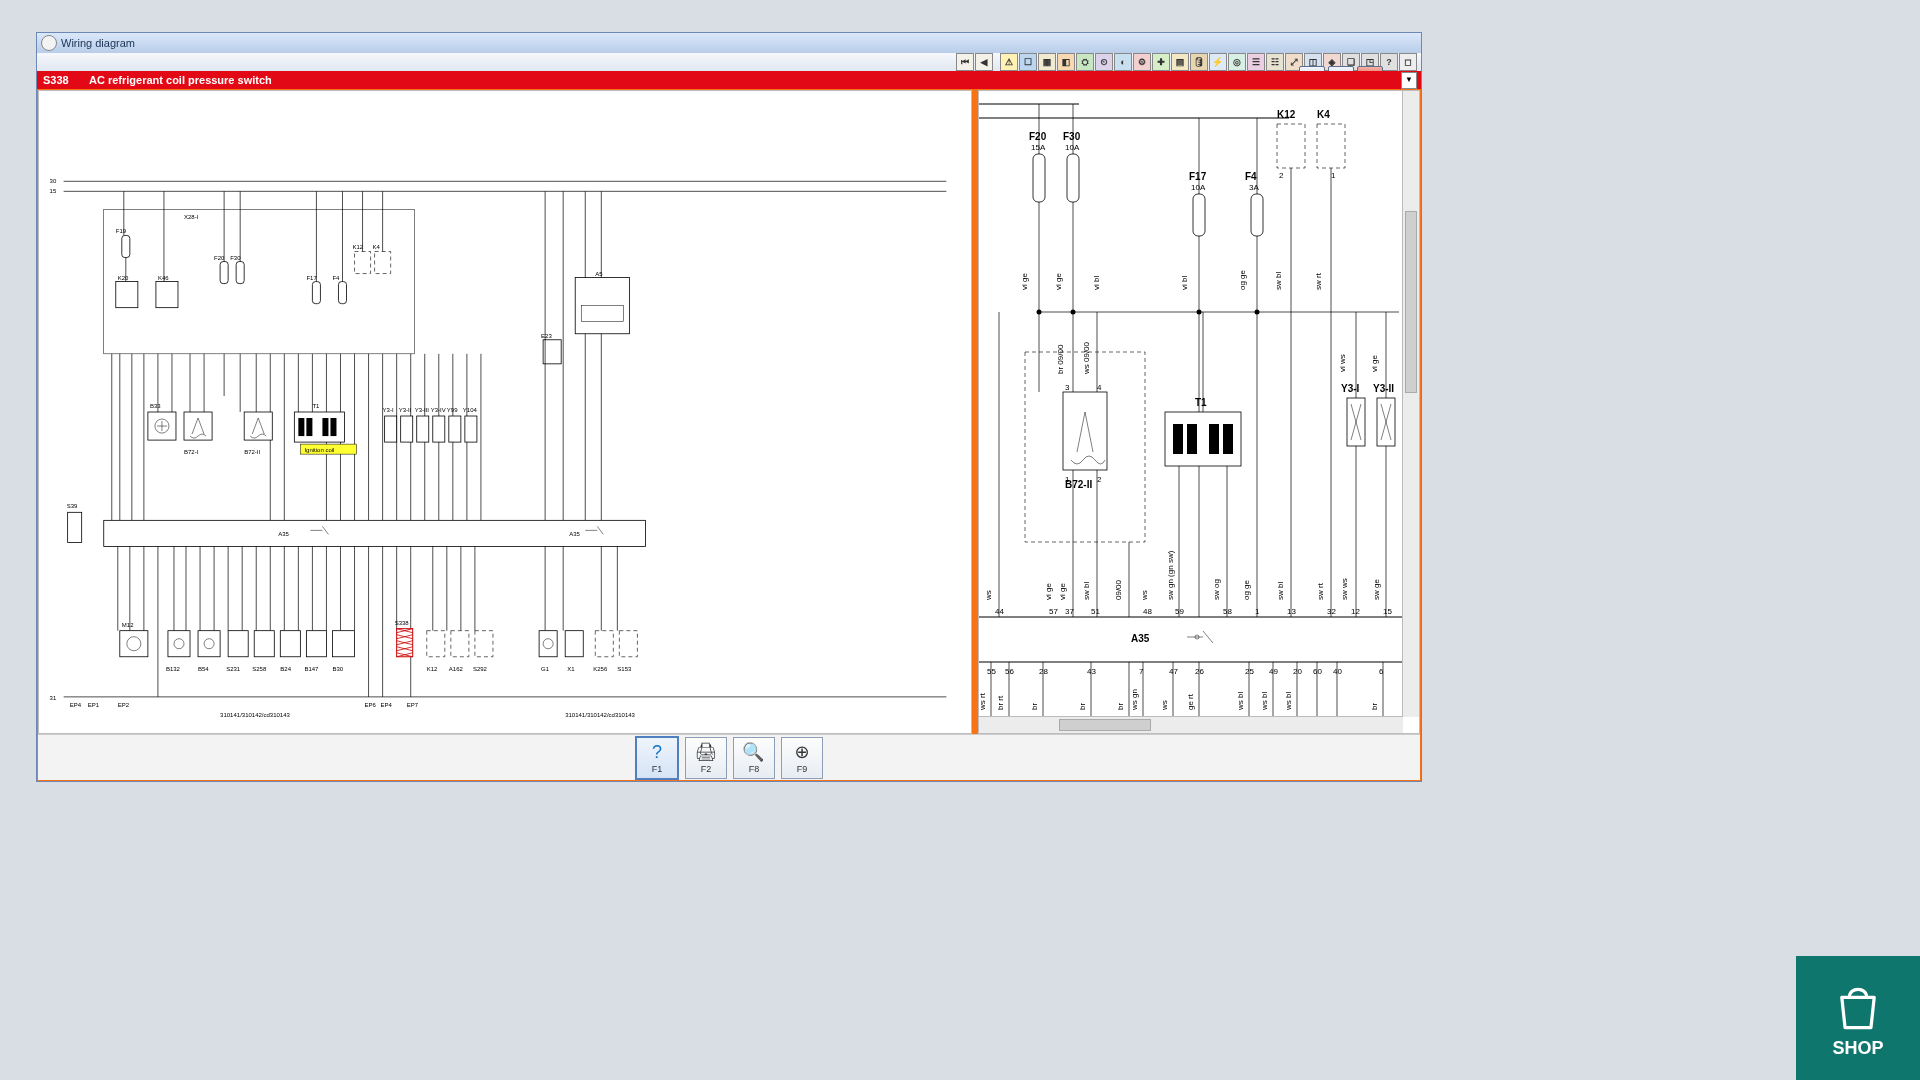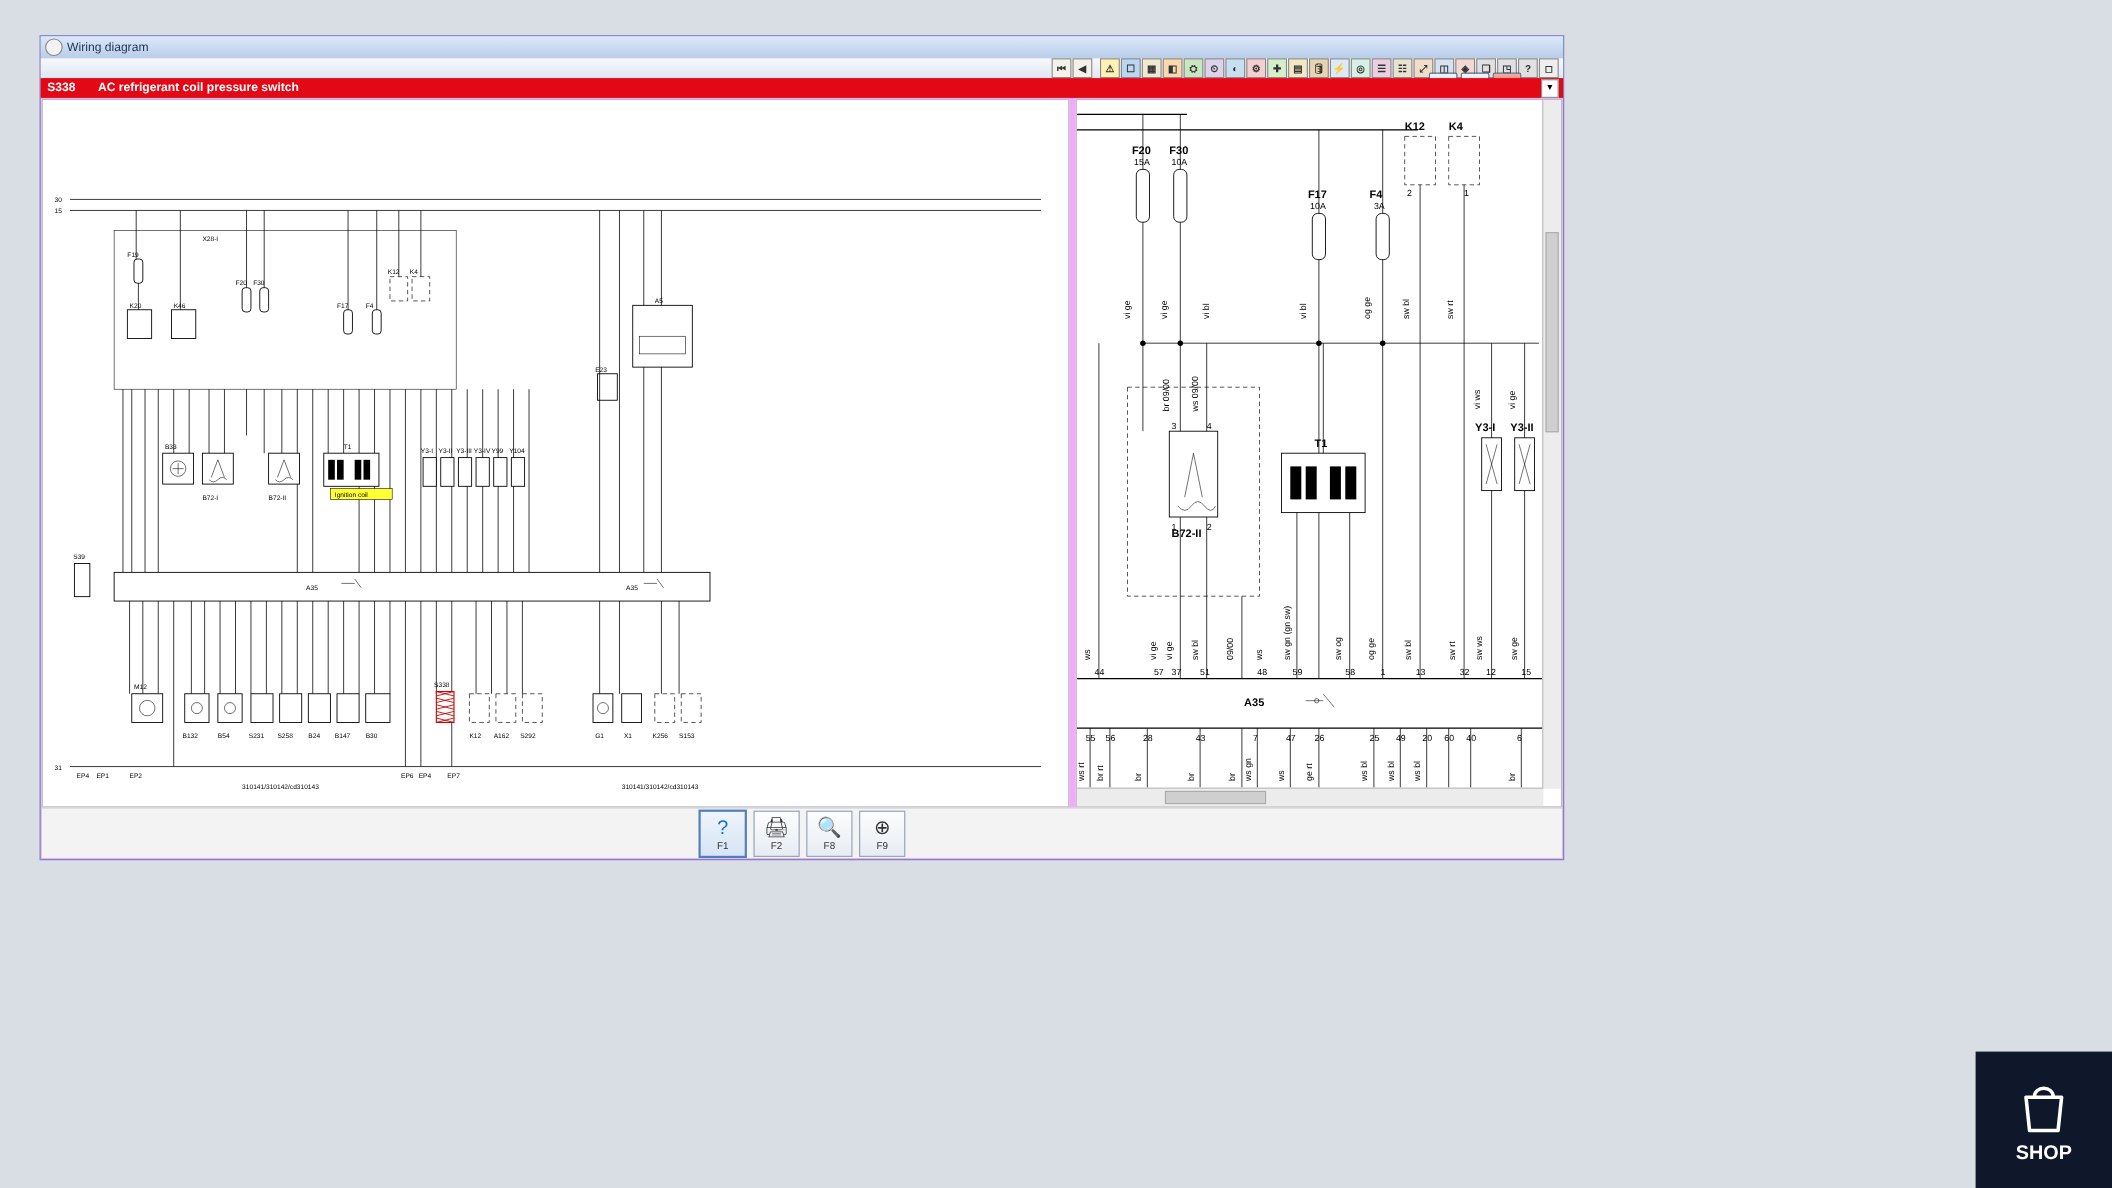--- a/index.html
+++ b/index.html
@@ -1,16 +1,16 @@
 <!DOCTYPE html>
 <html><head>
 <meta charset="utf-8">
 <style>
 html,body{margin:0;padding:0;height:100%;font-family:Tahoma,Arial,sans-serif;font-size:11px;background:#d9dee4;position:relative}
-.window{position:absolute;left:36px;top:32px;width:1384px;height:748px;border:1px solid #6b89b4;background:#f0abfc}
+.window{position:absolute;left:36px;top:32px;width:1384px;height:748px;border:1px solid #6b89b4;background:#f97316}
 .titlebar{height:20px;background:linear-gradient(#dbe8fa,#b8cde9);display:flex;align-items:center;padding-left:4px;color:#1a3254}
 .titlebar .ico{width:14px;height:14px;border:1px solid #888;border-radius:50%;margin-right:4px;background:#f3f3f3}
 .winbtns{position:absolute;right:38px;top:33px;display:flex;gap:3px}
 .winbtns div{width:24px;height:14px;border:1px solid #5a6f90;background:linear-gradient(#f2f5fa,#c7d6ec);border-radius:2px}
 .winbtns .close{background:linear-gradient(#f7b2a7,#d0492f)}
 .toolbar{height:18px;background:linear-gradient(#f6f8fc,#e1e7f1);display:flex;justify-content:flex-end;align-items:center;padding-right:4px;gap:1px}
 .toolbar .nav{display:flex;gap:1px;margin-right:6px}
 .toolbar .nav span,.toolbar .tool{width:16px;height:16px;border:1px solid #888;background:#f4f2e8;display:flex;align-items:center;justify-content:center;font-size:9px;font-weight:bold;color:#333}
 .toolbar .tool{background:#eee}
 .redbar{height:18px;background:#e30815;color:#fff;font-size:11px;display:flex;align-items:center;padding-left:6px;font-weight:bold;position:relative}
@@ -19,21 +19,21 @@
 .viewer{position:absolute;left:1px;top:57px;right:1px;bottom:47px;display:flex}
 .leftpane{flex:1;border:1px solid #bdbdbd;background:#fff;position:relative;overflow:hidden}
 .rightpane{width:440px;border:1px solid #bdbdbd;background:#fff;position:relative;overflow:hidden;margin-left:6px}
 .scrollx{position:absolute;left:0;right:16px;bottom:0;height:16px;background:#ececec;border-top:1px solid #bbb}
 .scrolly{position:absolute;top:0;bottom:16px;right:0;width:16px;background:#ececec;border-left:1px solid #bbb}
 .scrollthumb{position:absolute;background:#cfcfcf;border:1px solid #aaa}
 .bottombar{position:absolute;left:1px;right:1px;bottom:1px;height:45px;display:flex;justify-content:center;align-items:center;gap:6px;background:#f3f3f3;border-top:1px solid #ccc}
 .fbtn{width:40px;height:40px;border:1px solid #8d9fb8;background:linear-gradient(#fdfdfd,#e7ecf3);display:flex;flex-direction:column;align-items:center;justify-content:center;gap:1px;font-size:9px;color:#333;cursor:pointer}
 .fbtn.active{border:2px solid #4f7fbf;background:linear-gradient(#eef4fc,#d6e4f5)}
 .fbtn .icn{font-size:18px}
-.shop{position:absolute;right:0;bottom:0;width:124px;height:124px;background:#0f172a;display:flex;flex-direction:column;align-items:center;justify-content:center;gap:6px;color:#fff;font-weight:bold;font-size:18px}
+.shop{position:absolute;right:0;bottom:0;width:124px;height:124px;background:#0f766e;display:flex;flex-direction:column;align-items:center;justify-content:center;gap:6px;color:#fff;font-weight:bold;font-size:18px}
 
 svg text{font-family:Arial,sans-serif}
 .wire{stroke:#000;stroke-width:0.7;fill:none}
 .thin{stroke:#000;stroke-width:0.5;fill:none}
 .dashed{stroke:#000;stroke-width:0.6;fill:none;stroke-dasharray:4 3}
 .lbl{font-size:6px;fill:#000}
 .bus{stroke:#000;stroke-width:1.1;fill:none}
 .comp{fill:#fff;stroke:#000;stroke-width:0.8}
 .hlbox{fill:#ffff33;stroke:#000;stroke-width:0.5}
 .rlbl{font-size:10px;fill:#000;font-family:Arial}

